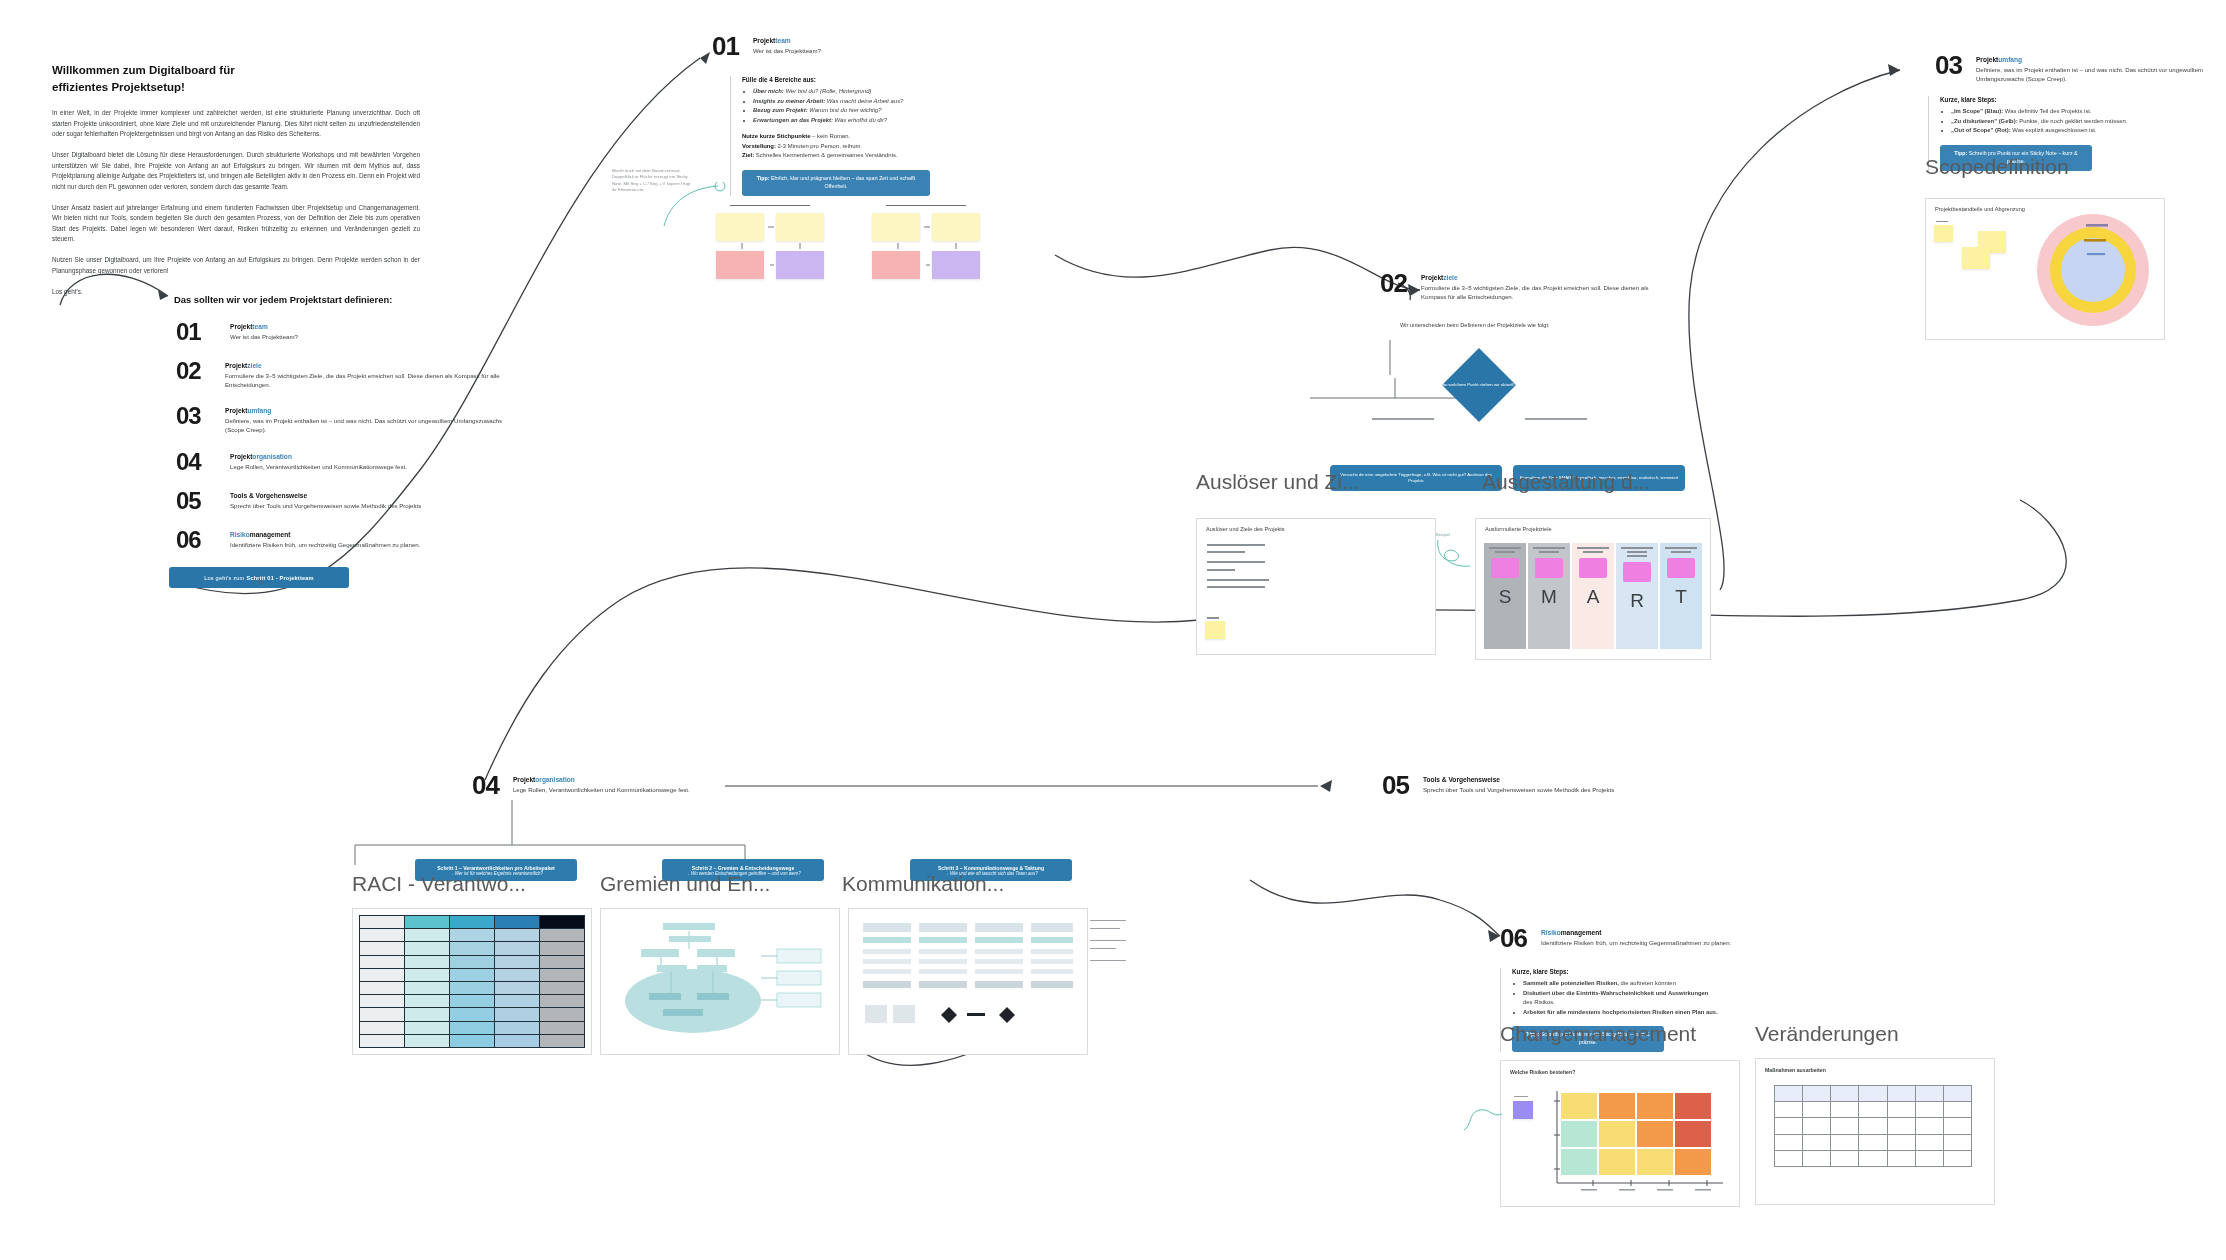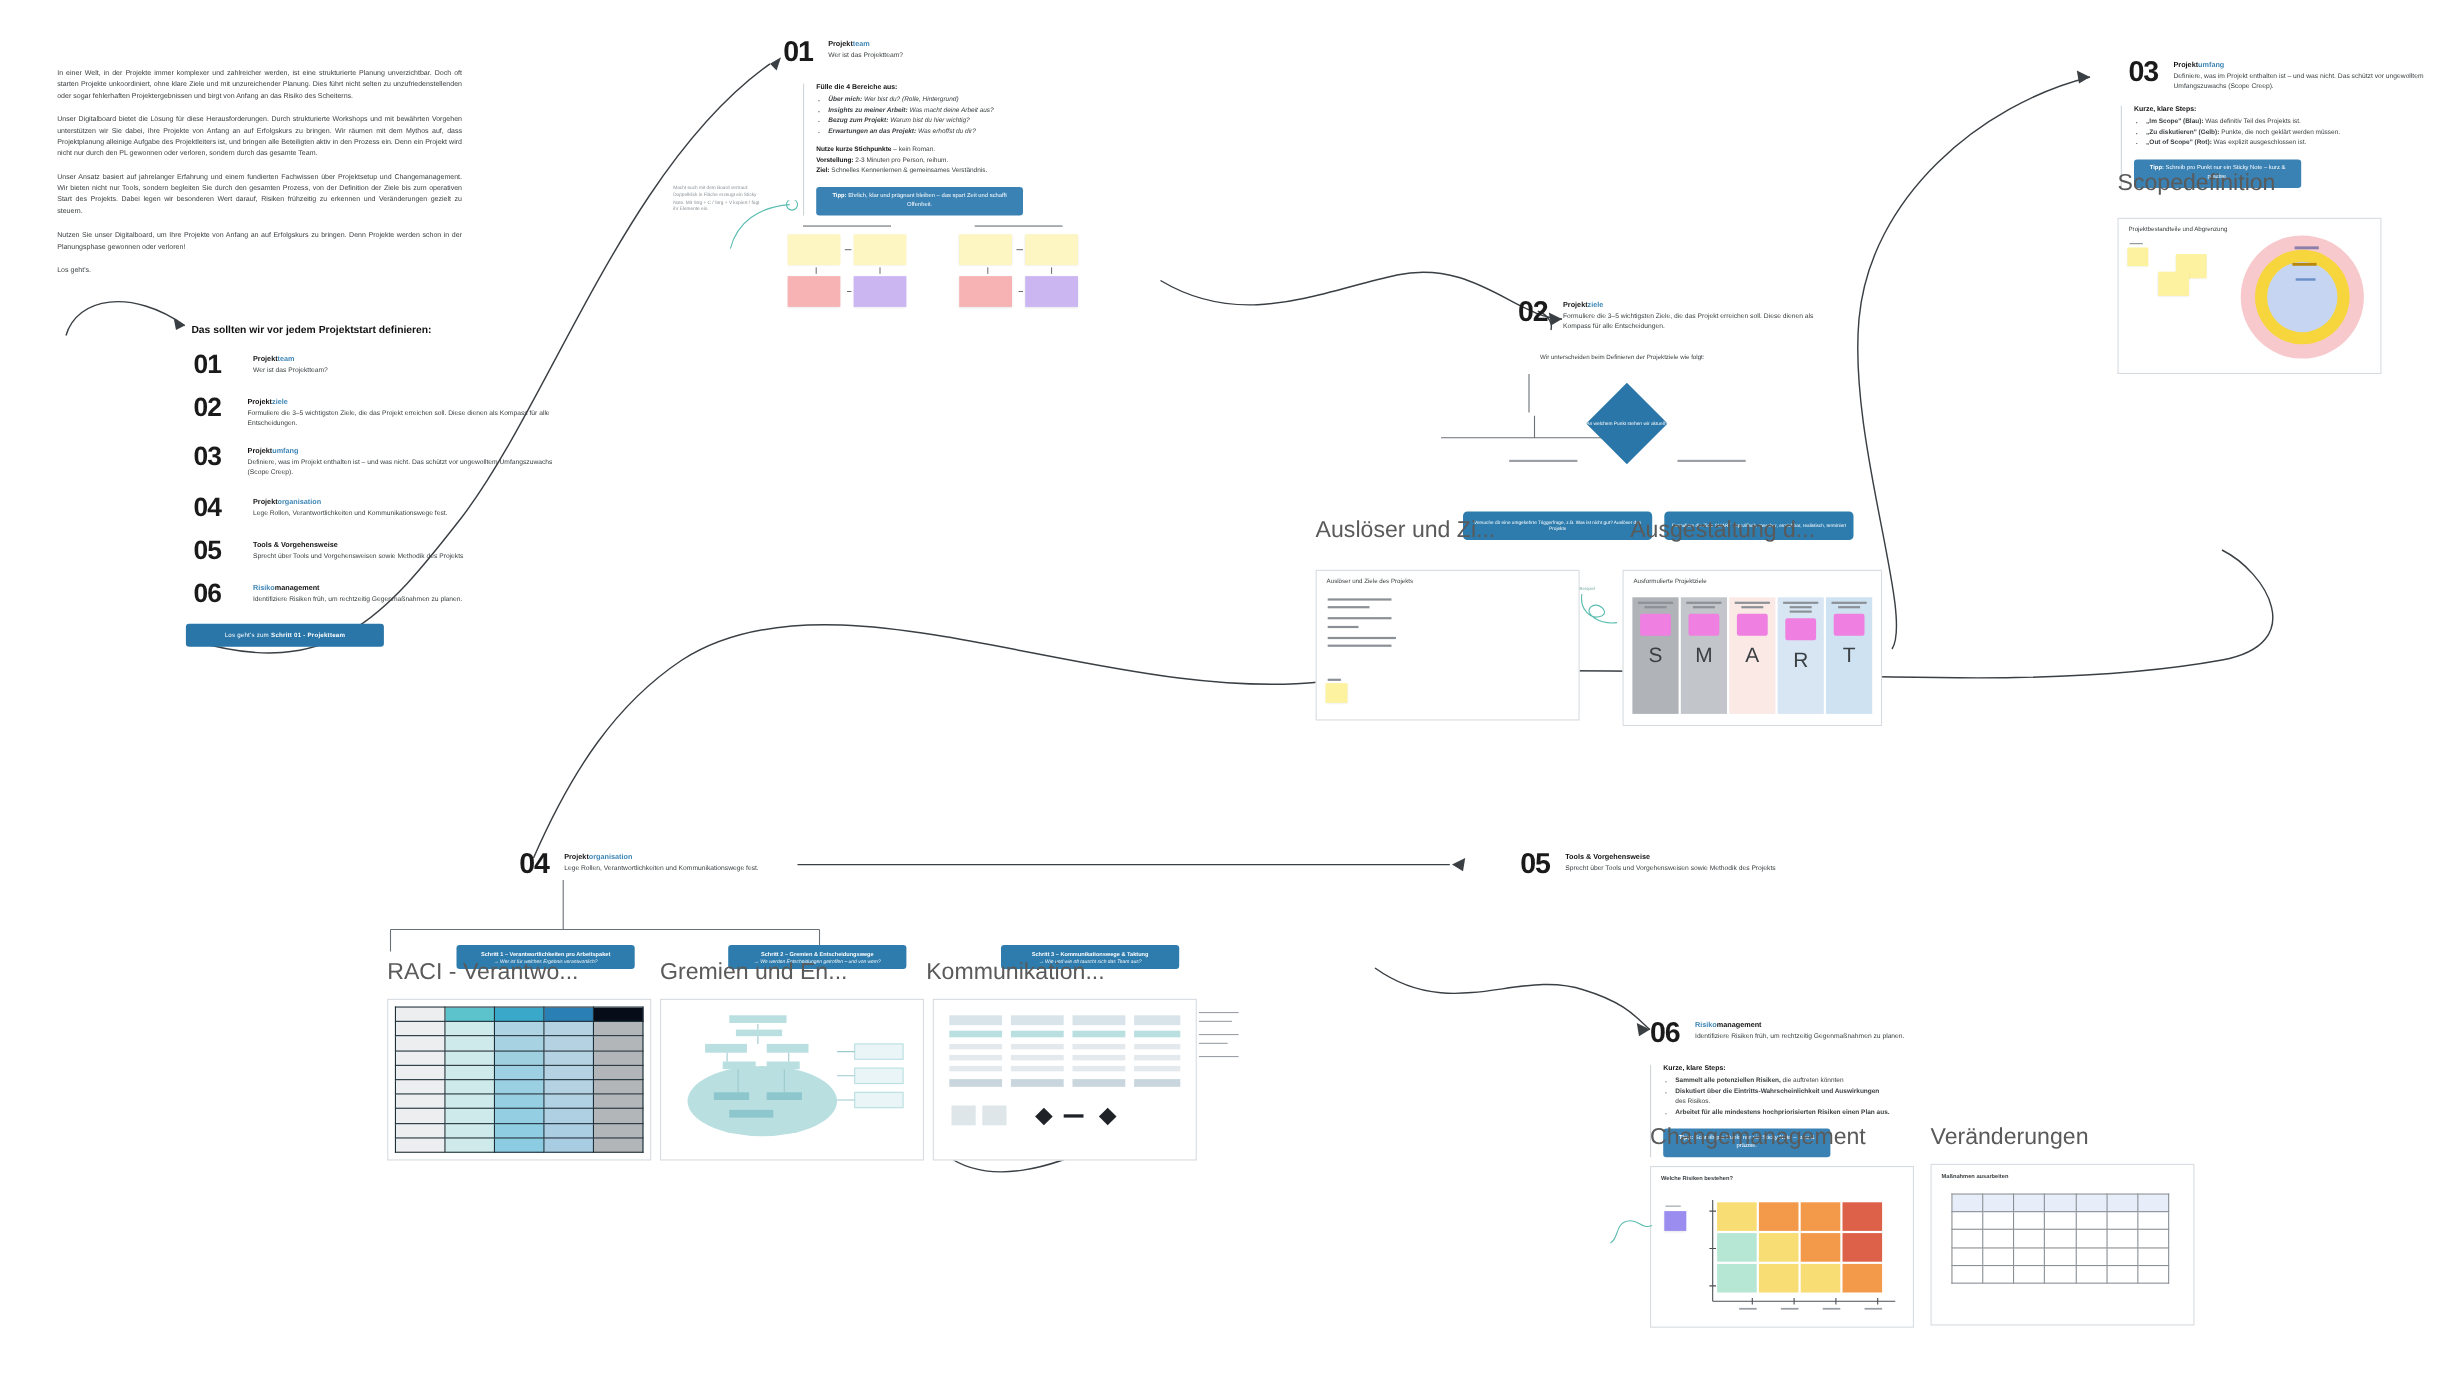--- a/index.html
+++ b/index.html
@@ -119,20 +119,24 @@
       <path d="M512 800 L 512 845 M 355 845 L 745 845 M 355 845 L 355 865 M 745 845 L 745 865"></path>
     </g>
 
     <g fill="none" stroke="#6b7075" stroke-width="1">
       <path d="M1395 378 L 1395 398 M 1395 398 L 1480 398 M 1395 398 L 1310 398"></path>
       <path d="M1390 340 L 1390 375"></path>
     </g>
   </svg>
 
   <div class="abs intro">
+    <h1>
+      <span>Willkommen zum Digitalboard für</span><br>
+      <span>effizientes Projektsetup!</span>
+    </h1>
     <p>In einer Welt, in der Projekte immer komplexer und zahlreicher werden, ist eine strukturierte Planung unverzichtbar. Doch oft starten Projekte unkoordiniert, ohne klare Ziele und mit unzureichender Planung. Dies führt nicht selten zu unzufriedenstellenden oder sogar fehlerhaften Projektergebnissen und birgt von Anfang an das Risiko des Scheiterns.</p>
     <p>Unser Digitalboard bietet die Lösung für diese Herausforderungen. Durch strukturierte Workshops und mit bewährten Vorgehen unterstützen wir Sie dabei, Ihre Projekte von Anfang an auf Erfolgskurs zu bringen. Wir räumen mit dem Mythos auf, dass Projektplanung alleinige Aufgabe des Projektleiters ist, und bringen alle Beteiligten aktiv in den Prozess ein. Denn ein Projekt wird nicht nur durch den PL gewonnen oder verloren, sondern durch das gesamte Team.</p>
     <p>Unser Ansatz basiert auf jahrelanger Erfahrung und einem fundierten Fachwissen über Projektsetup und Changemanagement. Wir bieten nicht nur Tools, sondern begleiten Sie durch den gesamten Prozess, von der Definition der Ziele bis zum operativen Start des Projekts. Dabei legen wir besonderen Wert darauf, Risiken frühzeitig zu erkennen und Veränderungen gezielt zu steuern.</p>
     <p>Nutzen Sie unser Digitalboard, um Ihre Projekte von Anfang an auf Erfolgskurs zu bringen. Denn Projekte werden schon in der Planungsphase gewonnen oder verloren!</p>
     <p>Los geht's.</p>
   </div>
 
   <div class="abs list-head">Das sollten wir vor jedem Projektstart definieren:</div>
 
   <div class="abs list-wrap">

